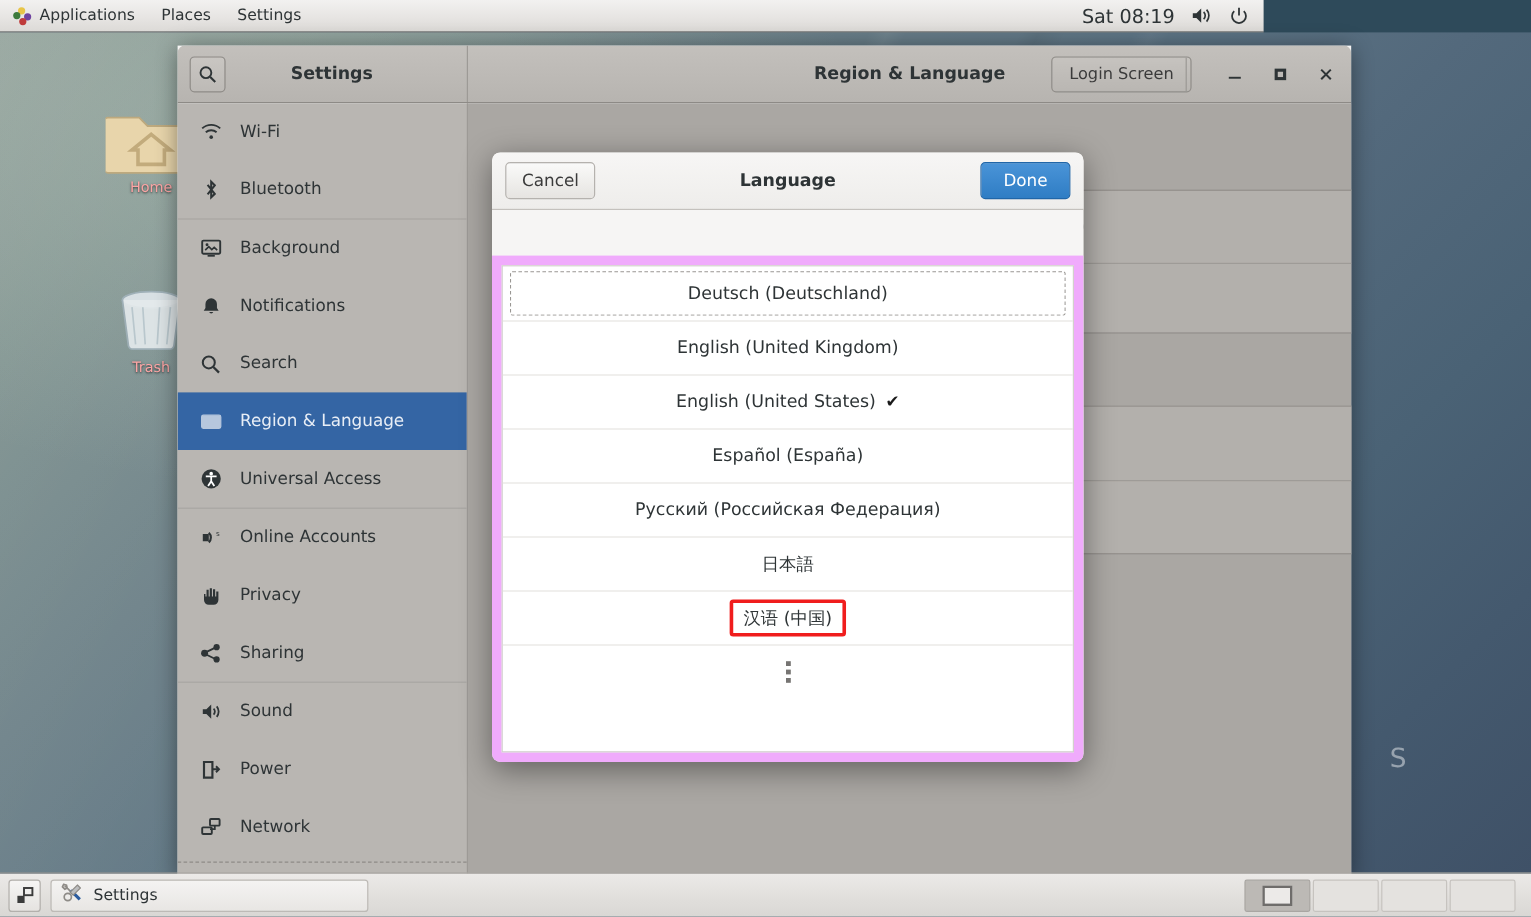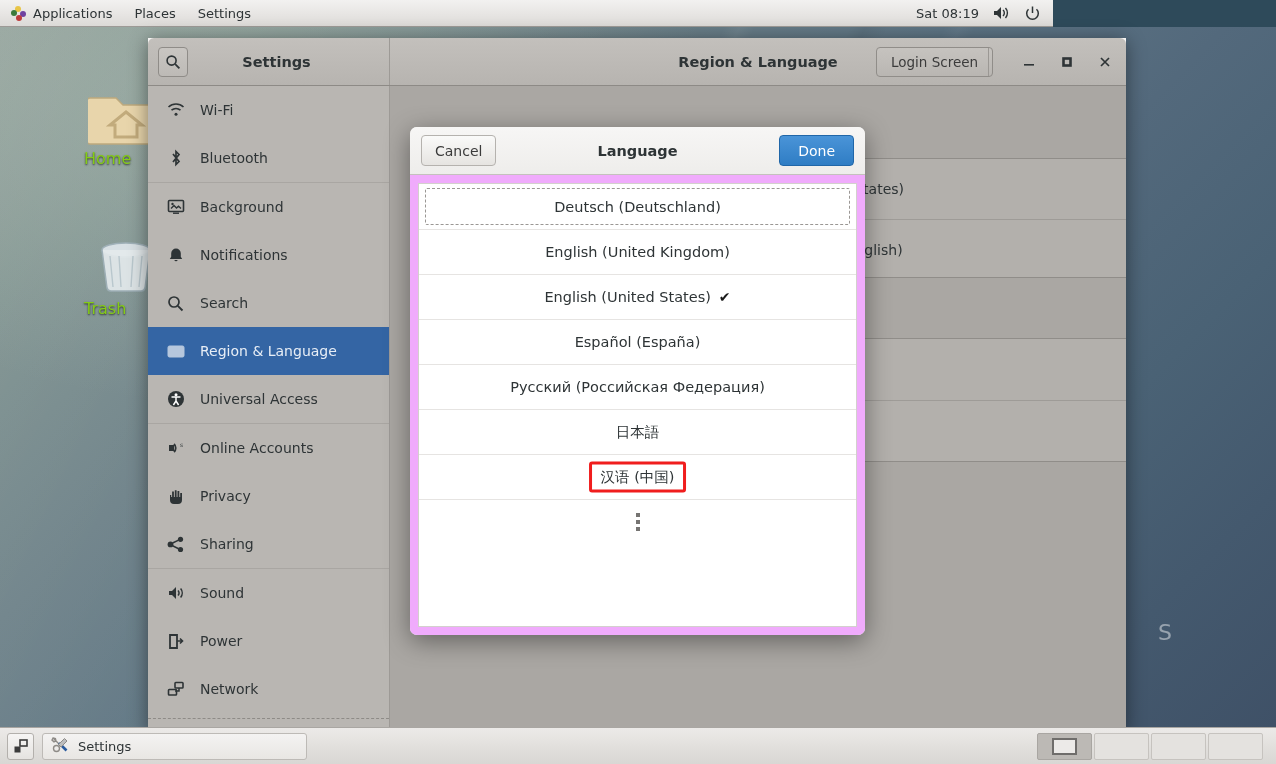--- a/index.html
+++ b/index.html
@@ -44,27 +44,27 @@
     width: 15px; height: 15px; position: relative; display: inline-block;
   }
   .gnome-logo i {
     position: absolute; width: 6px; height: 6px; border-radius: 50%; display: block;
   }
   .gnome-logo i:nth-child(1) { background:#e8c547; left:4px; top:0; }
   .gnome-logo i:nth-child(2) { background:#6f42a0; left:9px; top:5px; }
   .gnome-logo i:nth-child(3) { background:#3c7a3c; left:0px; top:4px; }
   .gnome-logo i:nth-child(4) { background:#bf3b3b; left:5px; top:9px; }
   #panel-right { margin-left: auto; display: flex; align-items: center; gap: 13px; padding-right: 12px; }
-  #clock { font-size: 13px; color: #2e3436; }
+  #clock { font-size: 16px; color: #2e3436; }
   .panel-icon { width: 18px; height: 18px; display: flex; align-items: center; justify-content: center; }
 
   
   .desk-icon {
-    position: absolute; width: 84px; 
-    color: #84cc16; font-size: 16px; text-shadow: 0 1px 2px rgba(0,0,0,0.75);
+    position: absolute; width: 84px; text-align: center;
+    color: #fca5a5; font-size: 12px; text-shadow: 0 1px 2px rgba(0,0,0,0.75);
   }
   .desk-icon .glyph { height: 58px; display:flex; align-items:flex-end; justify-content:center; }
   .desk-label { margin-top: 3px; }
 
   
   #settings-window {
     position: absolute; left: 148px; top: 38px; width: 978px; height: 694px;
     box-shadow: 0 3px 18px rgba(0,0,0,0.45);
     background: #f6f5f4;
   }
@@ -125,26 +125,26 @@
     border: 1px solid #908d89;
   }
   #bg-lang-frame { left: 352px; top: 72px; width: 518px; height: 120px; }
   .bg-row { height: 60px; display: flex; align-items: center; padding-left: 18px; font-size: 14px; color: #2e3436; }
   .bg-row + .bg-row { border-top: 1px solid #9e9b97; }
   #bg-input-frame { left: 352px; top: 252px; width: 518px; height: 124px; background:#b3b0ac; }
   #bg-input-inner { position:absolute; left:0; top:0; right:0; height:62px; background:#b3b0ac; border-bottom:1px solid #9e9b97; }
 
   
   #lang-dialog {
-    position: absolute; left: 410px; top: 127px; width: 455px; height: 508px;
+    position: absolute; left: 410px; top: 127px; width: 493px; height: 508px;
     background: #f6f5f4;
     border-radius: 7px;
     box-shadow: 0 6px 26px rgba(0,0,0,0.42);
     overflow: hidden;
-    display: flex; flex-direction: column;
+    display: flex; flex-direction: column; gap: 38px;
   }
   #dlg-header {
     height: 48px; flex: none;
     background: linear-gradient(to bottom, #f7f6f5, #eeedeb);
     border-bottom: 1px solid #c4c1bd;
     display: flex; align-items: center; padding: 0 11px; position: relative;
   }
   #cancel-btn {
     height: 31px; padding: 0 13px; display: flex; align-items: center;
     font-size: 14px; color: #3b3b3b;

